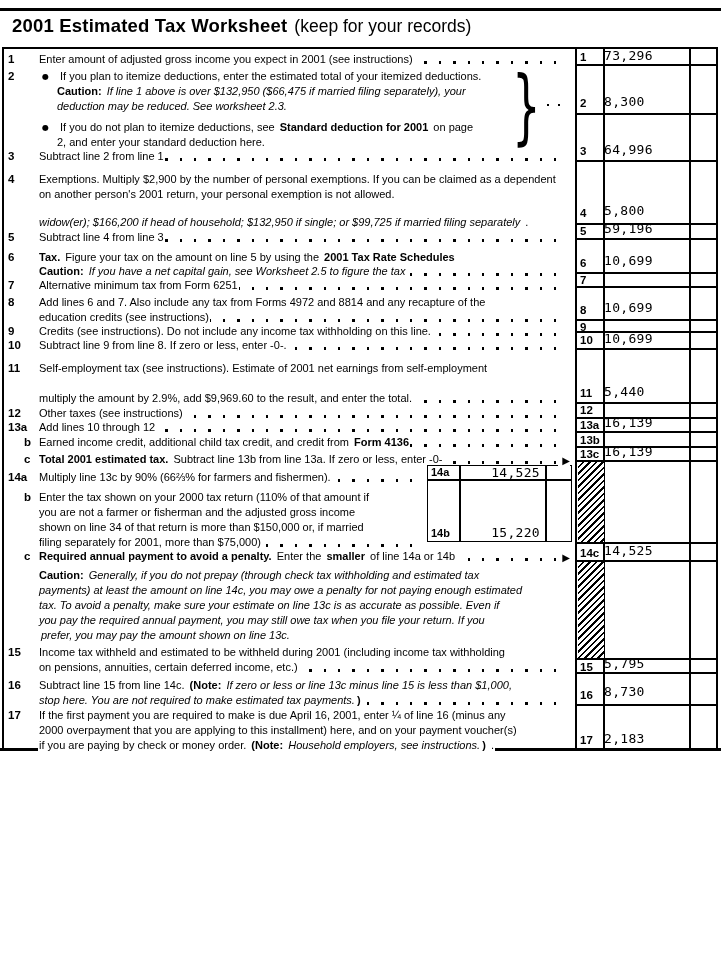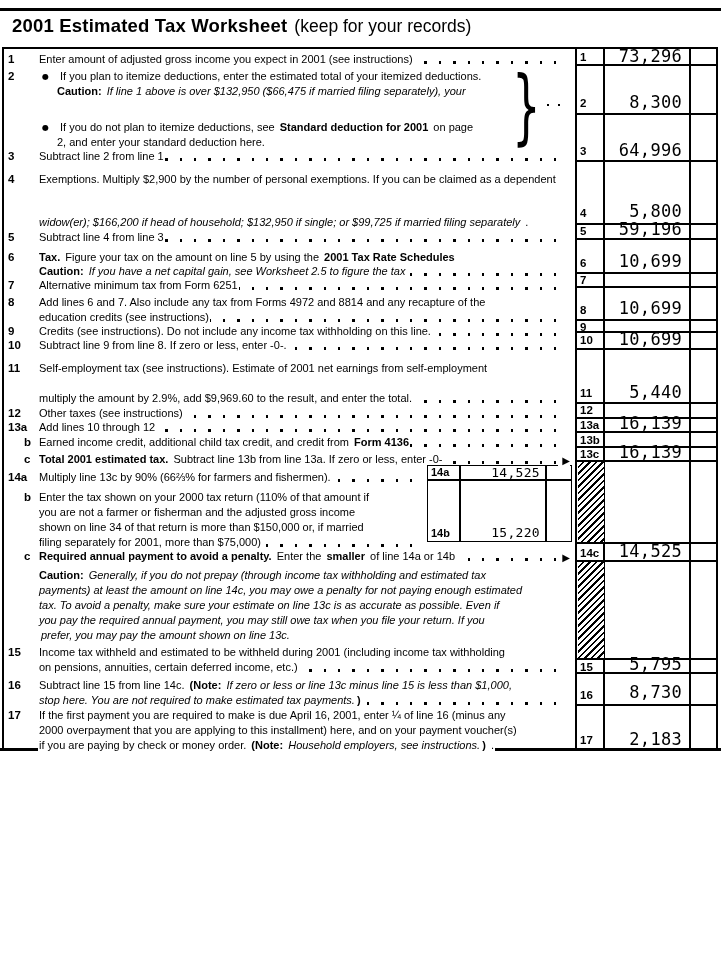--- a/index.html
+++ b/index.html
@@ -15,22 +15,22 @@
   .ln{position:absolute;height:15px;line-height:15px;white-space:nowrap;font-size:11px}
   .ln .t{position:relative;z-index:1;background:#fff;padding:0 1px}
   .lead{position:absolute;left:0;right:2px;bottom:3.5px;height:2.4px;
         background-image:repeating-linear-gradient(to right,transparent 0 12px,#000 12px 14.4px)}
   .arr{position:absolute;right:0;top:1px;z-index:2;background:#fff;padding-left:4px;
        font-size:10px;font-family:"DejaVu Sans",sans-serif}
   .b{font-weight:bold}.i{font-style:italic}.bi{font-weight:bold;}
   .blt{font-size:8px;margin-right:7px;position:relative;z-index:1;background:#fff;
        font-family:"DejaVu Sans",sans-serif;vertical-align:1px}
   .rnum{position:absolute;left:580px;width:22px;font-weight:bold;font-size:11.5px;line-height:14px}
-  .val{position:absolute;left:604px;width:78px;text-align:right;
-       font-family:"DejaVu Sans Mono",monospace;font-size:17px;line-height:14px;letter-spacing:.3px}
+  .val{position:absolute;left:604px;width:78px;text-align:left;
+       font-family:"DejaVu Sans Mono",monospace;font-size:13px;line-height:14px;letter-spacing:.3px}
   .hatch{position:absolute;left:578px;width:26px;
          background:repeating-linear-gradient(135deg,#fff 0 3px,#000 3px 4.6px)}
   .brace{position:absolute;left:512px;top:65px;font-size:82px;line-height:82px;font-weight:400;
          font-family:"DejaVu Sans",sans-serif;transform:scaleX(.55);transform-origin:left top;z-index:0}
   .dotstrip{position:absolute;height:2.4px;
          background-image:repeating-linear-gradient(to right,#000 0 2.4px,transparent 2.4px 11px)}
   .fillin{display:inline-block;width:112px;text-align:center;height:15px;position:relative;z-index:1;
          font-family:"DejaVu Sans Mono",monospace;font-size:12px;
          background-image:repeating-linear-gradient(to right,#000 0 2px,transparent 2px 6px);
          background-size:100% 2px;background-position:0 11.5px;background-repeat:no-repeat}
@@ -88,38 +88,42 @@
   </div>
 
   <span class="num" style="top:69px">2</span>
   <div class="ln" style="top:69px;left:42px;width:478px">
     <span class="blt">●</span>
     <span class="t">If you plan to itemize deductions, enter the estimated total of your itemized deductions.</span>
   </div>
   <div class="ln" style="top:84px;left:56px;width:464px">
     <span class="t bi">Caution:</span><span class="t i"> If line 1 above is over $132,950 ($66,475 if married filing separately), your</span>
   </div>
+  <div class="ln" style="top:99px;left:56px;width:464px">
+    <span class="t i">deduction may be reduced. See worksheet 2.3.</span>
+  </div>
   <div class="ln" style="top:120px;left:42px;width:478px">
     <span class="blt">●</span>
     <span class="t">If you do not plan to itemize deductions, see </span><span class="t b">Standard deduction for 2001</span><span class="t"> on page</span>
   </div>
   <div class="ln" style="top:135px;left:56px;width:464px">
     <span class="t">2, and enter your standard deduction here.</span>
   </div>
   <span class="brace">}</span>
   <div class="dotstrip" style="left:547px;top:104px;width:20px"></div>
 
   <span class="num" style="top:149px">3</span>
   <div class="ln" style="top:149px;left:38px;width:532px">
     <span class="lead"></span>
     <span class="t">Subtract line 2 from line 1</span>
   </div>
 
   <span class="num" style="top:172px">4</span>
   <div class="ln" style="top:172px;left:38px;width:532px"><span class="t">Exemptions. Multiply $2,900 by the number of personal exemptions. If you can be claimed as a dependent</span></div>
+  <div class="ln" style="top:187px;left:38px;width:532px"><span class="t">on another person's 2001 return, your personal exemption is not allowed.</span></div>
   <div class="ln" style="top:215px;left:38px;width:532px">
     <span class="t i">widow(er); $166,200 if head of household; $132,950 if single; or $99,725 if married filing separately</span><span class="t"> .</span>
   </div>
 
   <span class="num" style="top:230px">5</span>
   <div class="ln" style="top:230px;left:38px;width:532px">
     <span class="lead"></span>
     <span class="t">Subtract line 4 from line 3</span>
   </div>
 
@@ -214,21 +218,21 @@
   <span class="bxv" style="left:462px;top:526px">15,220</span>
 
   <span class="num sub" style="top:549px">c</span>
   <div class="ln" style="top:549px;left:38px;width:532px">
     <span class="lead" style="right:14px"></span>
     <span class="t b">Required annual payment to avoid a penalty.</span><span class="t"> Enter the </span><span class="t b">smaller</span><span class="t"> of line 14a or 14b</span>
     <span class="arr">▶</span>
   </div>
 
   <div class="ln" style="top:568px;left:38px;width:532px">
-    <span class="t bi">Caution:</span><span class="t i"> Generally, if you do not prepay (through income tax withholding and estimated tax</span>
+    <span class="t bi">Caution:</span><span class="t i"> Generally, if you do not prepay (through check tax withholding and estimated tax</span>
   </div>
   <div class="ln" style="top:583px;left:38px;width:532px"><span class="t i">payments) at least the amount on line 14c, you may owe a penalty for not paying enough estimated</span></div>
   <div class="ln" style="top:598px;left:38px;width:532px"><span class="t i">tax. To avoid a penalty, make sure your estimate on line 13c is as accurate as possible. Even if</span></div>
   <div class="ln" style="top:613px;left:38px;width:532px"><span class="t i">you pay the required annual payment, you may still owe tax when you file your return. If you</span></div>
   <div class="ln" style="top:628px;left:40px;width:532px"><span class="t i">prefer, you may pay the amount shown on line 13c.</span></div>
 
   <span class="num" style="top:645px">15</span>
   <div class="ln" style="top:645px;left:38px;width:532px"><span class="t">Income tax withheld and estimated to be withheld during 2001 (including income tax withholding</span></div>
   <div class="ln" style="top:660px;left:38px;width:532px">
     <span class="lead"></span>

